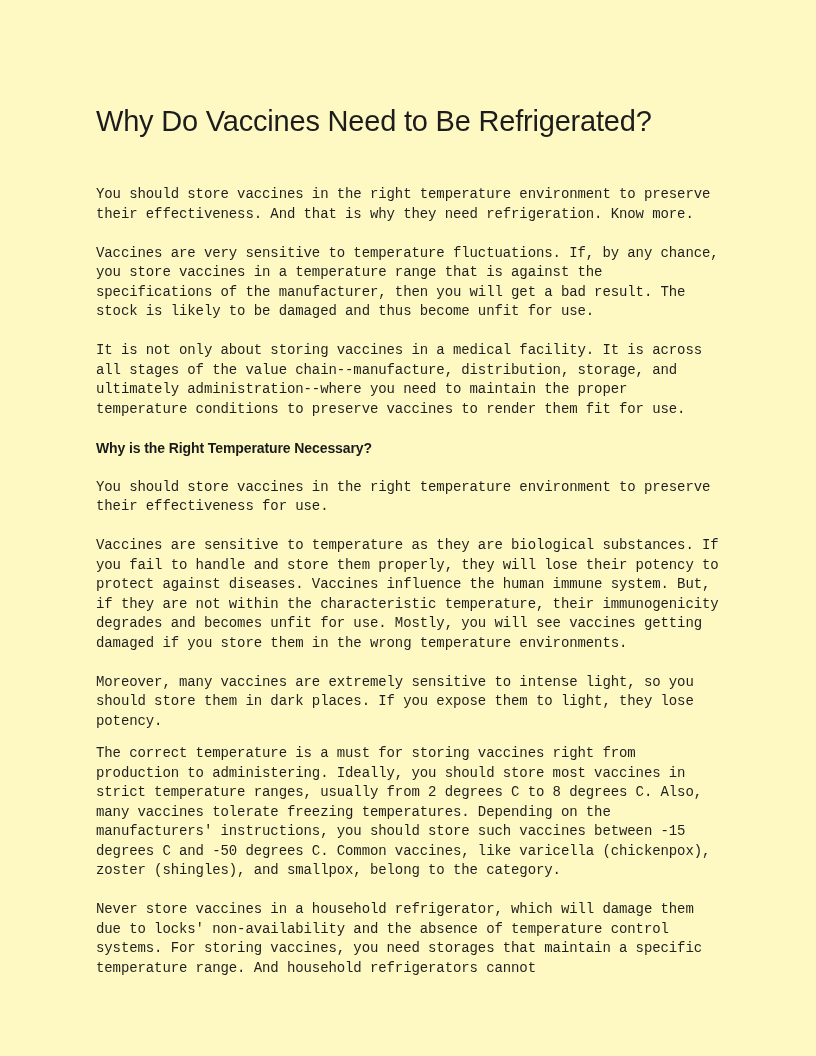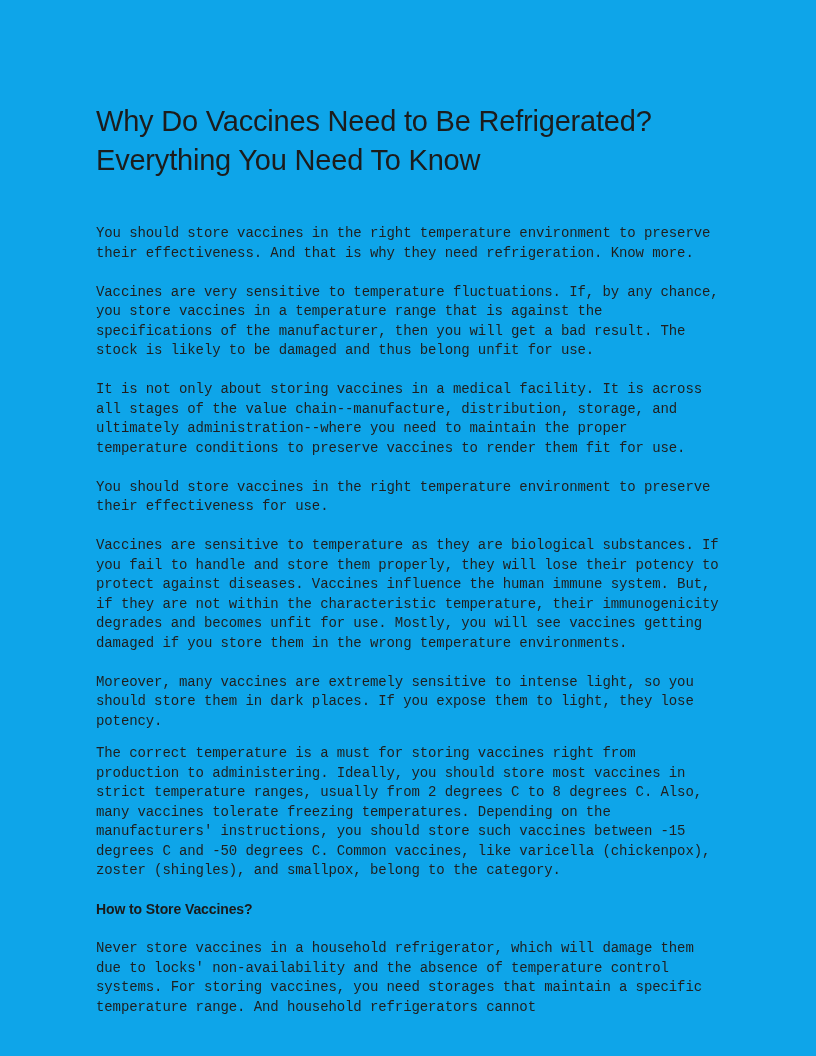--- a/index.html
+++ b/index.html
@@ -4,21 +4,21 @@
 <style>
   html, body {
     margin: 0;
     padding: 0;
     background: #ffffff;
   }
   .page {
     position: relative;
     width: 816px;
     height: 1056px;
-    background: #0ea5e9;
+    background: #fef9c3;
     overflow: hidden;
     font-family: "Liberation Sans", sans-serif;
     color: #1f1f1f;
   }
   .content {
     position: absolute;
     left: 96px;
     top: 96px;
     width: 624px;
   }
@@ -58,36 +58,35 @@
   }
 </style>
 </head>
 <body>
 
 <div class="page">
   <div class="content">
 
     <h1 class="doc-title">
       <span class="title-line">Why Do Vaccines Need to Be Refrigerated?</span>
-      <span class="title-line">Everything You Need To Know</span>
     </h1>
 
     <p class="body-par">You should store vaccines in the right temperature environment to preserve their effectiveness. And that is why they need refrigeration. Know more.</p>
 
-    <p class="body-par">Vaccines are very sensitive to temperature fluctuations. If, by any chance, you store vaccines in a temperature range that is against the specifications of the manufacturer, then you will get a bad result. The stock is likely to be damaged and thus belong unfit for use.</p>
+    <p class="body-par">Vaccines are very sensitive to temperature fluctuations. If, by any chance, you store vaccines in a temperature range that is against the specifications of the manufacturer, then you will get a bad result. The stock is likely to be damaged and thus become unfit for use.</p>
 
     <p class="body-par">It is not only about storing vaccines in a medical facility. It is across all stages of the value chain--manufacture, distribution, storage, and ultimately administration--where you need to maintain the proper temperature conditions to preserve vaccines to render them fit for use.</p>
 
+    <h2 class="section-heading">Why is the Right Temperature Necessary?</h2>
 
     <p class="body-par">You should store vaccines in the right temperature environment to preserve their effectiveness for use.</p>
 
     <p class="body-par">Vaccines are sensitive to temperature as they are biological substances. If you fail to handle and store them properly, they will lose their potency to protect against diseases. Vaccines influence the human immune system. But, if they are not within the characteristic temperature, their immunogenicity degrades and becomes unfit for use. Mostly, you will see vaccines getting damaged if you store them in the wrong temperature environments.</p>
 
     <p class="body-par nogap">Moreover, many vaccines are extremely sensitive to intense light, so you should store them in dark places. If you expose them to light, they lose potency.</p>
 
     <p class="body-par">The correct temperature is a must for storing vaccines right from production to administering. Ideally, you should store most vaccines in strict temperature ranges, usually from 2 degrees C to 8 degrees C. Also, many vaccines tolerate freezing temperatures. Depending on the manufacturers' instructions, you should store such vaccines between -15 degrees C and -50 degrees C. Common vaccines, like varicella (chickenpox), zoster (shingles), and smallpox, belong to the category.</p>
 
-    <h2 class="section-heading extra-space">How to Store Vaccines?</h2>
 
     <p class="body-par">Never store vaccines in a household refrigerator, which will damage them due to locks' non-availability and the absence of temperature control systems. For storing vaccines, you need storages that maintain a specific temperature range. And household refrigerators cannot</p>
 
   </div>
 </div>
 
 </body></html>

